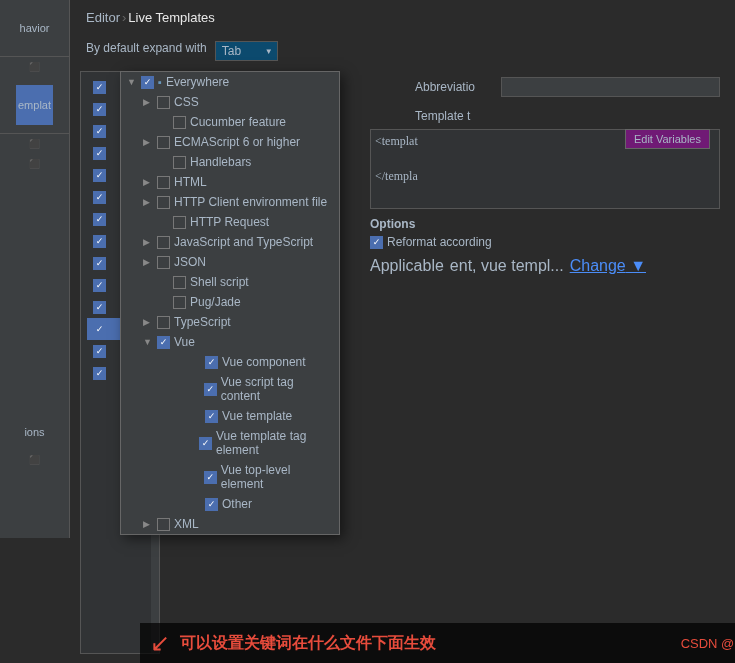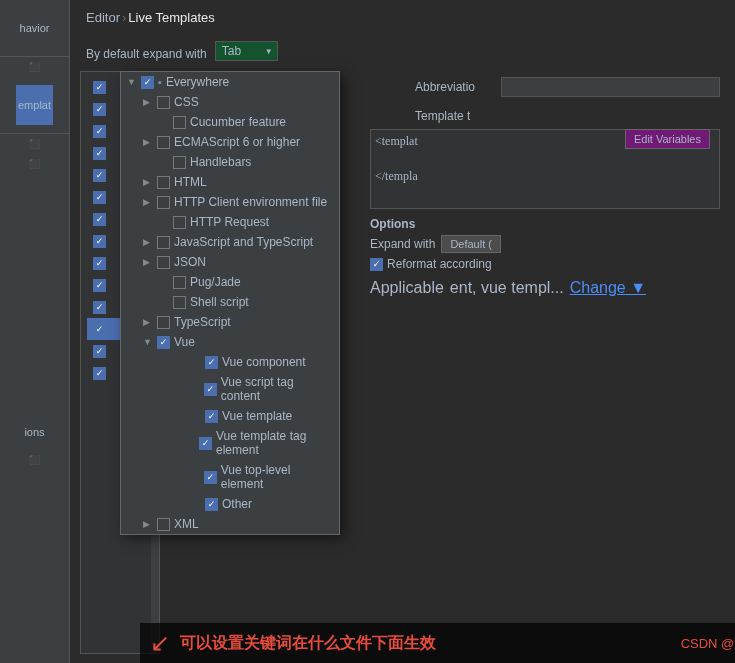--- a/index.html
+++ b/index.html
@@ -12,21 +12,21 @@
       color: #a9b7c6;
       overflow: hidden;
     }
 
     
     .sidebar {
       position: absolute;
       left: 0;
       top: 0;
       width: 70px;
-      height: 663px;
+      height: 538px;
       background: #3c3f41;
       border-right: 1px solid #555;
     }
 
     .sidebar-item {
       display: flex;
       align-items: center;
       justify-content: center;
       height: 40px;
       cursor: pointer;
@@ -80,32 +80,32 @@
       color: #666;
     }
 
     .breadcrumb-active {
       color: #e8e8e8;
     }
 
     
     .toolbar {
       display: flex;
-      align-items: flex-end;
+      align-items: flex-start;
       padding: 6px 16px 10px;
       gap: 8px;
     }
 
     .toolbar-label {
       color: #a9b7c6;
       font-size: 12px;
     }
 
     .toolbar-select {
-      background: #14532d;
+      background: #0c4a6e;
       border: 1px solid #555;
       color: #a9b7c6;
       padding: 2px 20px 2px 6px;
       font-size: 12px;
       cursor: pointer;
       appearance: none;
       -webkit-appearance: none;
       position: relative;
     }
 
@@ -508,26 +508,26 @@
         <span>JavaScript and TypeScript</span>
       </div>
       <div class="dropdown-item">
         <span class="arrow indent2">▶</span>
         <span class="checkbox"></span>
         <span>JSON</span>
       </div>
       <div class="dropdown-item">
         <span class="indent2" style="display:inline-block; width:26px;"></span>
         <span class="checkbox"></span>
+        <span>Shell script</span>
+      </div>
+      <div class="dropdown-item">
+        <span class="indent2" style="display:inline-block; width:26px;"></span>
+        <span class="checkbox"></span>
         <span>Pug/Jade</span>
-      </div>
-      <div class="dropdown-item">
-        <span class="indent2" style="display:inline-block; width:26px;"></span>
-        <span class="checkbox"></span>
-        <span>Shell script</span>
       </div>
       <div class="dropdown-item">
         <span class="arrow indent2">▶</span>
         <span class="checkbox"></span>
         <span>TypeScript</span>
       </div>
       <div class="dropdown-item">
         <span class="arrow indent2">▼</span>
         <span class="checkbox checked">✓</span>
         <span>Vue</span>
@@ -583,24 +583,20 @@
         <div class="template-editor">
           <div>&lt;templat</div>
           <div style="height:20px;"></div>
           <div>&lt;/templa</div>
         </div>
         <button class="edit-vars-btn">Edit Variables</button>
       </div>
 
       <div class="options-section">
         <div class="options-title">Options</div>
-        <div class="expand-with-row">
-          <span>Expand with</span>
-          <button class="default-btn">Default (</button>
-        </div>
         <div class="reformat-row">
           <span class="checkbox checked">✓</span>
           <span>Reformat according</span>
         </div>
       </div>
 
       <div class="applicable-row">
         <span>Applicable</span>
         <span>ent, vue templ...</span>
         <a class="change-link"><span>Change</span> ▼</a>

